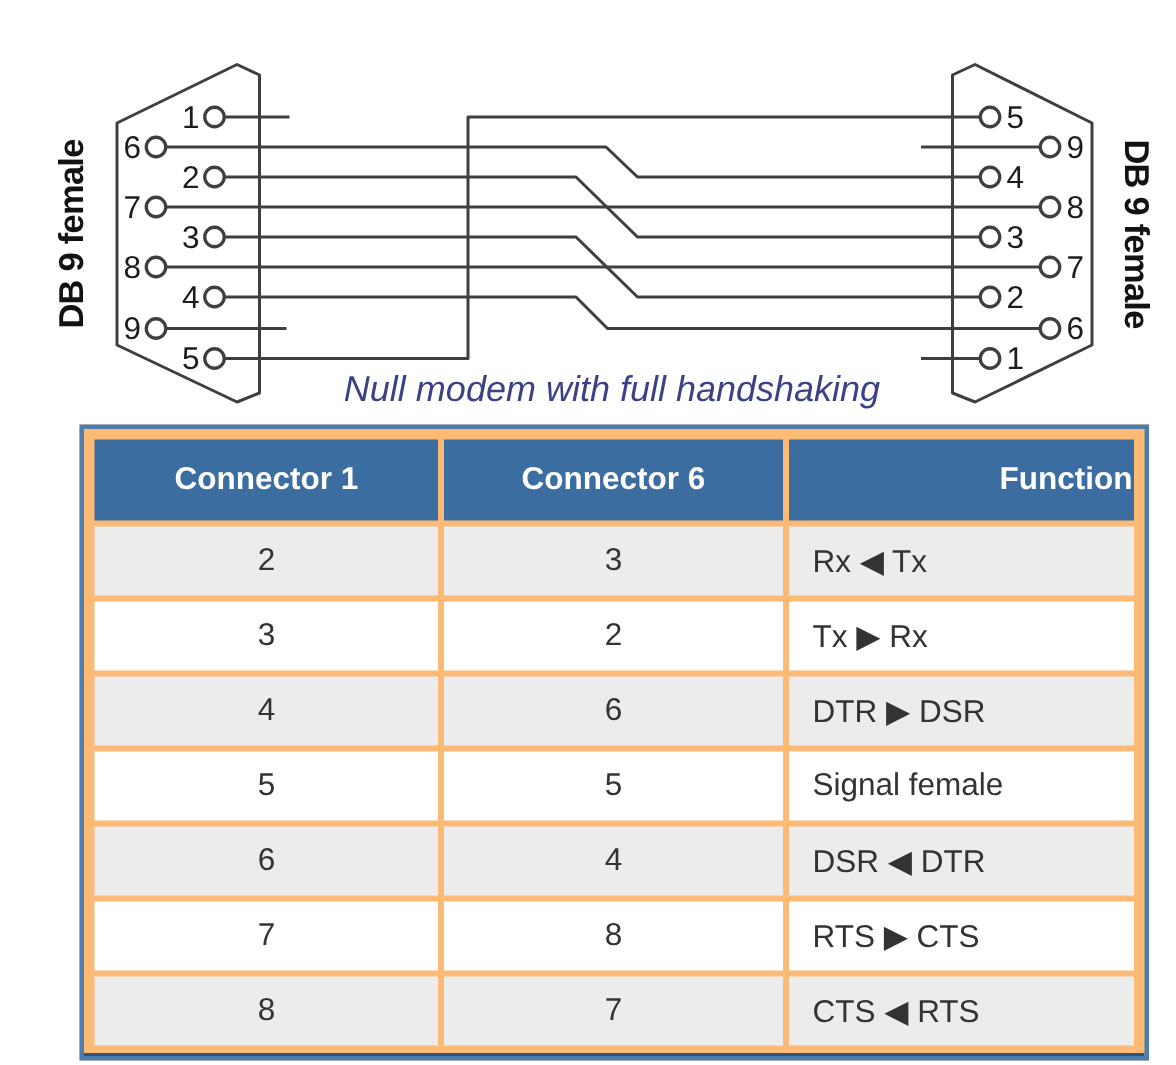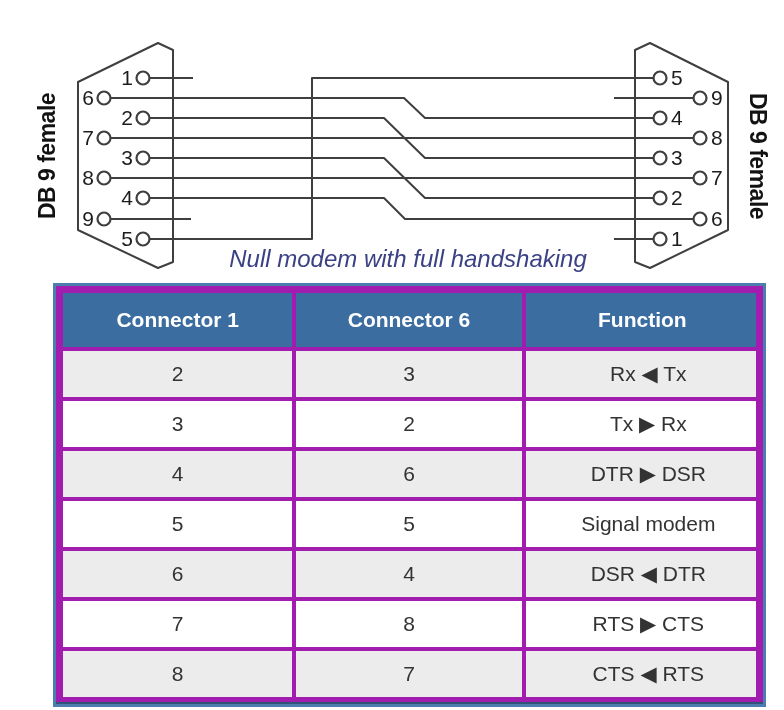--- a/index.html
+++ b/index.html
@@ -21,37 +21,37 @@
   .conn-body{fill:#ffffff;stroke:var(--wire);stroke-width:2;stroke-linejoin:round;}
   .wire{fill:none;stroke:var(--wire);stroke-width:2;stroke-linejoin:round;}
   .pin-circle{fill:#ffffff;stroke:var(--wire);stroke-width:2.2;}
   .pin-label{font-size:21px;fill:#1c1c1c;}
   .db9-label{font-size:23px;font-weight:bold;fill:#121212;letter-spacing:-0.5px;}
   .caption{font-size:24px;font-style:italic;fill:var(--caption);}
   
   #pinout{
     position:absolute;left:53px;top:283px;width:701px;
     border:3px solid var(--table_border);
-    background:#a21caf;padding:3px;
+    background:#fdba74;padding:3px;
     box-shadow:inset 0 -2px 0 var(--table_border_dark);
   }
   #pinout table{
     border-collapse:separate;border-spacing:4px;width:100%;table-layout:fixed;
     font-size:21px;color:var(--cell_text);
   }
   #pinout col.c1{width:228px;}
   #pinout col.c2{width:224px;}
   #pinout col.c3{width:229px;}
   #pinout th{
     background:var(--header_bg);color:#ffffff;font-weight:bold;
     height:52px;text-align:center;font-size:21px;
   }
-  #pinout th.fn{text-align:center;padding-left:4px;}
+  #pinout th.fn{text-align:right;padding-left:4px;}
   #pinout td{height:44px;text-align:center;background:#ffffff;}
-  #pinout td.fn{text-align:center;padding-left:16px;}
+  #pinout td.fn{text-align:left;padding-left:16px;}
   #pinout tbody tr:nth-child(odd) td{background:var(--row_alt);}
 </style>
 </head>
 <body>
 
 <div id="stage">
 
   <svg id="diagram" width="784" height="280" viewBox="0 0 784 280">
 
     <polygon class="conn-body" points="158,43 173,50 173,262 158,268 78,230 78,82"></polygon>
@@ -145,21 +145,21 @@
           <td class="fn">Tx ▶ Rx</td>
         </tr>
         <tr>
           <td>4</td>
           <td>6</td>
           <td class="fn">DTR ▶ DSR</td>
         </tr>
         <tr>
           <td>5</td>
           <td>5</td>
-          <td class="fn">Signal modem</td>
+          <td class="fn">Signal female</td>
         </tr>
         <tr>
           <td>6</td>
           <td>4</td>
           <td class="fn">DSR ◀ DTR</td>
         </tr>
         <tr>
           <td>7</td>
           <td>8</td>
           <td class="fn">RTS ▶ CTS</td>

